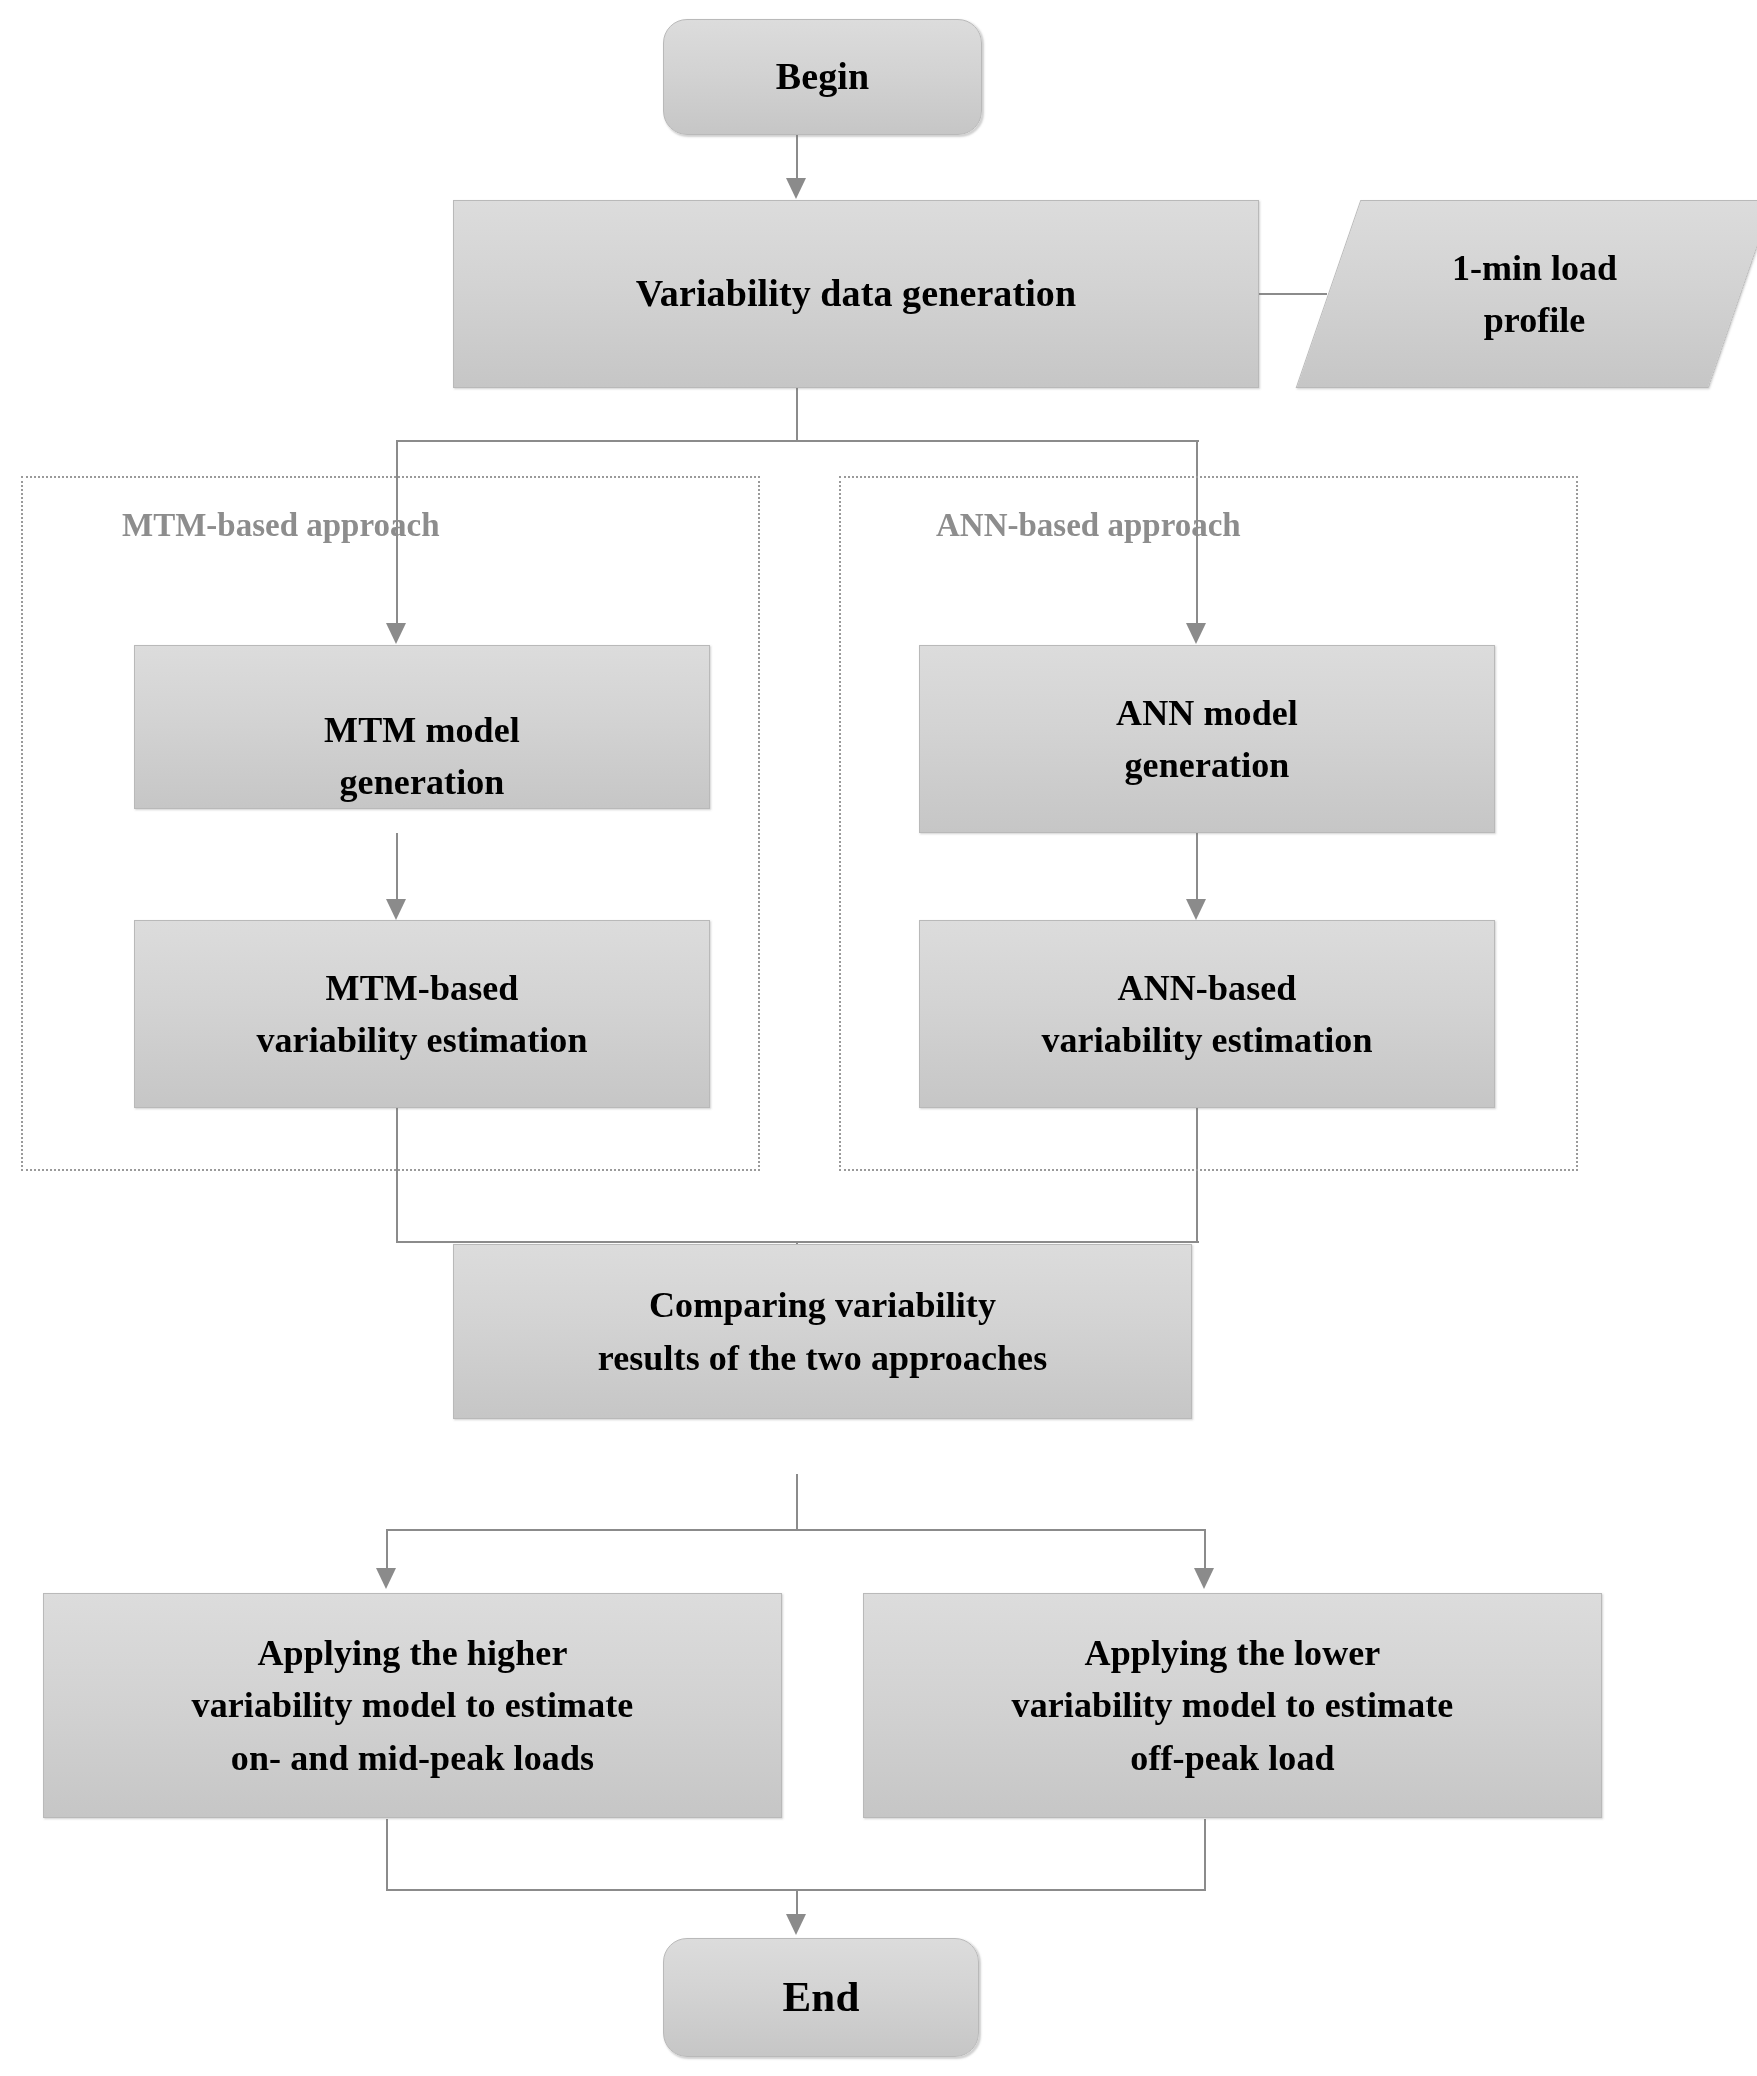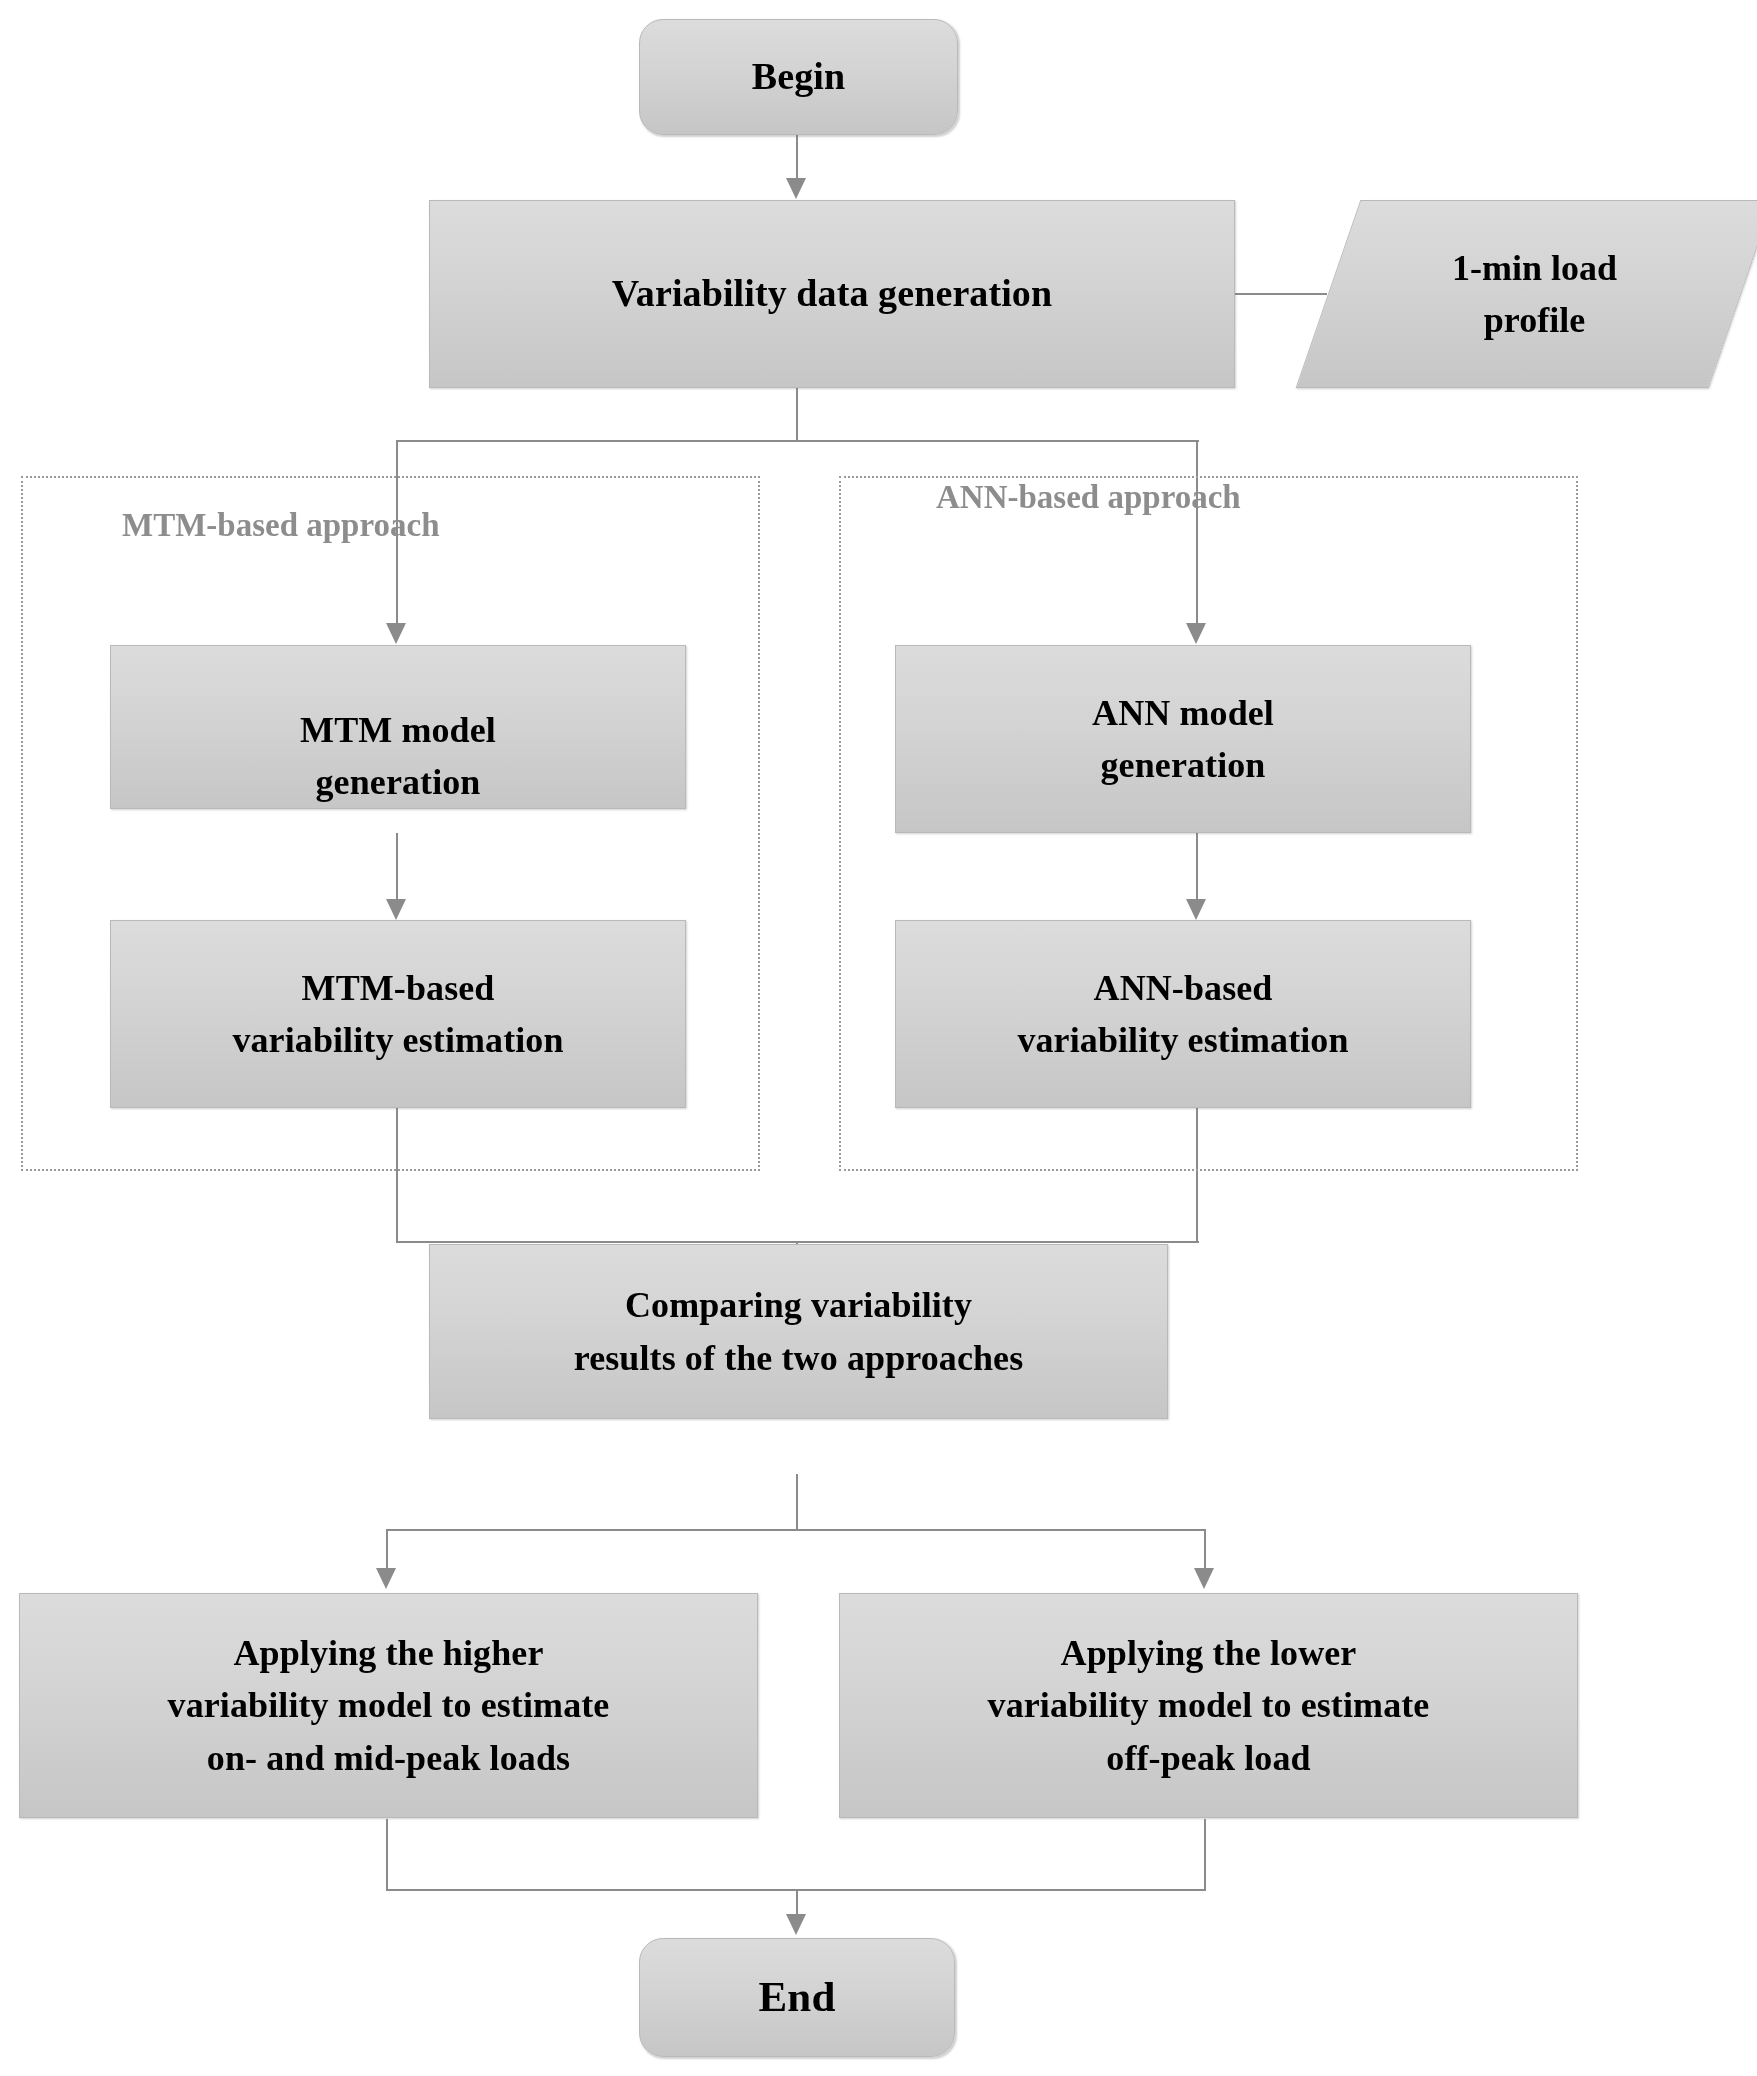--- a/index.html
+++ b/index.html
@@ -25,20 +25,21 @@
     align-items: center;
     justify-content: center;
     text-align: center;
     color: #000000;
     font-weight: bold;
     line-height: 1.45;
     background: linear-gradient(to bottom, #dcdcdc 0%, #d3d3d3 45%, #c6c6c6 100%);
     border: 1.3px solid #b9b9b9;
     box-shadow: 1.3px 1.3px 1.9px rgba(120,120,120,0.35);
     letter-spacing: 0.1px;
+    margin-left: 24px;
   }
   .node.terminator {
     border-radius: 24px;
   }
   .node.process {
     border-radius: 0;
   }
   .node .txt {
     padding: 0 8.8px;
     white-space: pre-line;
@@ -149,21 +150,21 @@
   <div class="vline" style="left:386px; top:1819px; height:72px;"></div>
   <div class="vline" style="left:1204px; top:1819px; height:72px;"></div>
   <div class="hline" style="left:386px; top:1889px; width:820px;"></div>
   <div class="vline" style="left:796px; top:1889px; height:28px;"></div>
   <div class="arrowhead" style="left:786px; top:1914px;"></div>
 
   <div class="group-box" style="left:20.7px; top:476px; width:739px; height:695px;"></div>
   <div class="group-label" style="left:122px; top:507px; font-size:33px;">MTM-based approach</div>
 
   <div class="group-box" style="left:839px; top:476px; width:739px; height:695px;"></div>
-  <div class="group-label" style="left:936px; top:479px; font-size:33px;text-align:right;">ANN-based approach</div>
+  <div class="group-label" style="left:936px; top:507px; font-size:33px;text-align:right;">ANN-based approach</div>
 
   <div class="node terminator" style="left:639px; top:19px; width:319px; height:116px; font-size:38px;">
     <span class="txt">Begin</span>
   </div>
 
   <div class="node process" style="left:429px; top:200px; width:806px; height:188px; font-size:38px;">
     <span class="txt">Variability  data generation</span>
   </div>
 
   <div class="data-shape" style="left:1328px; top:200px; width:413px; height:188px; font-size:36px;">

